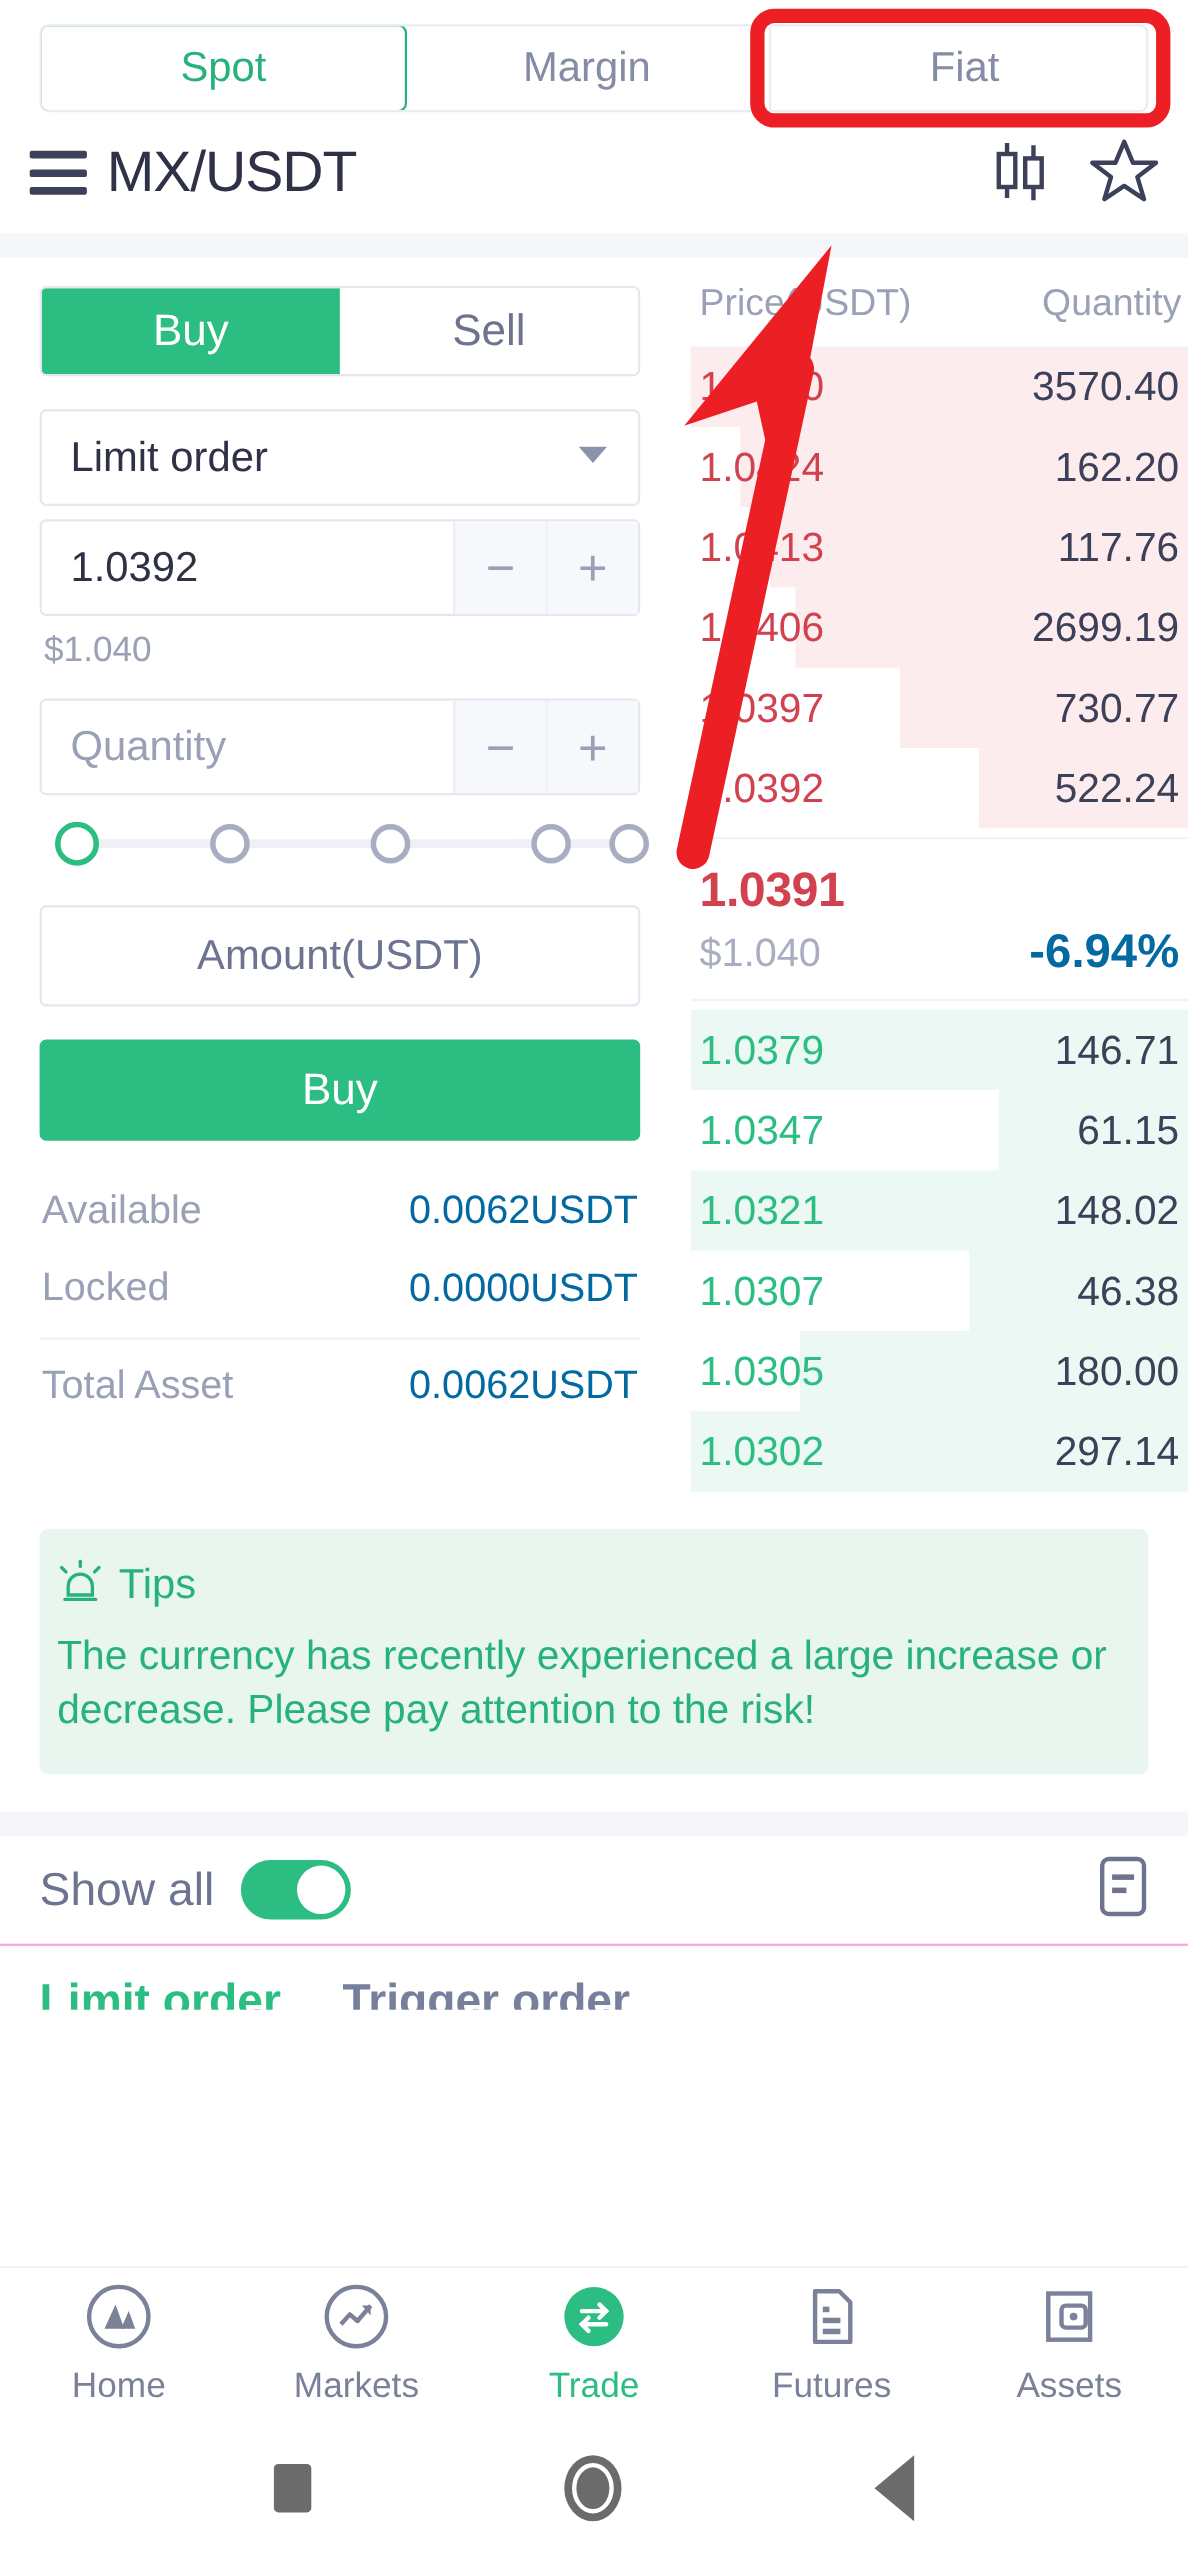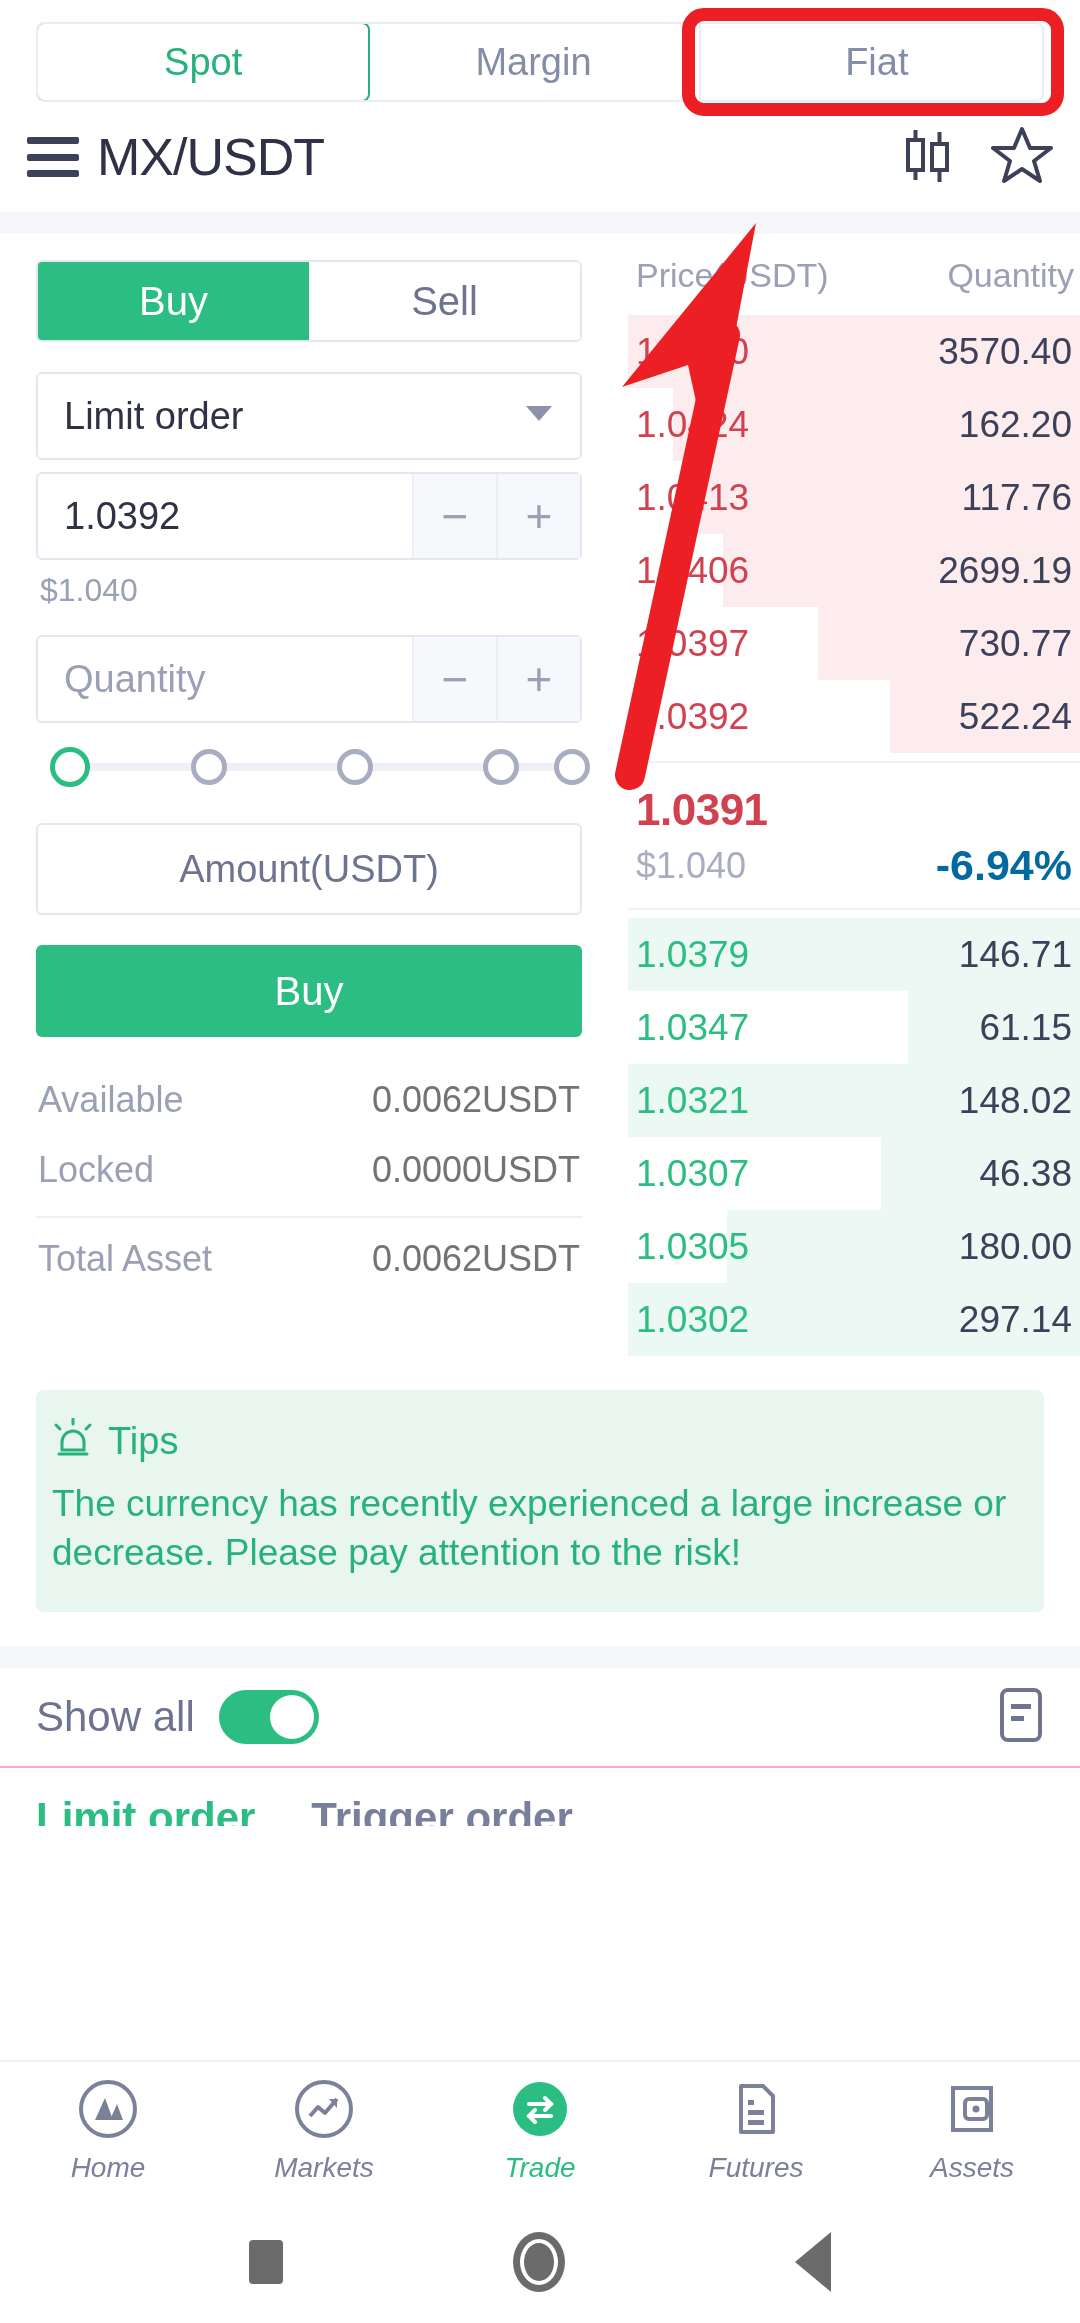--- a/index.html
+++ b/index.html
@@ -96,23 +96,23 @@
     height:92px; border:2px solid #e4e7ef; border-radius:6px;
     display:flex; align-items:center; justify-content:center;
     font-size:38px; color:#6e7490; margin-bottom:30px;
   }
   .bigbtn {
     height:92px; border-radius:6px; background:#2bbd82; color:#fff;
     display:flex; align-items:center; justify-content:center;
     font-size:40px; margin-bottom:28px;
   }
 
-  .balrow { display:flex; justify-content:space-between; align-items:flex-start; padding:14px 2px; }
+  .balrow { display:flex; justify-content:space-between; align-items:center; padding:14px 2px; }
   .balrow .k { font-size:36px; color:#9aa0b5; line-height:1.18; max-width:230px; }
-  .balrow .v { font-size:36px; color:#737373; font-weight:500; white-space:nowrap; }
+  .balrow .v { font-size:36px; color:#0369a1; font-weight:500; white-space:nowrap; }
   .hr { height:2px; background:#eef0f5; margin:10px 0 6px 0; }
 
   
   .obhead { display:flex; justify-content:space-between; padding:0 6px 0 8px; }
   .obhead .h {
     font-size:34px; color:#9aa0b5; line-height:1.15;
     max-width:210px;
   }
   .obhead .h.q { text-align:right; }
 
@@ -162,21 +162,21 @@
   .ordertabs .on  { color:#2bbd82; }
   .ordertabs .off { color:#787f9c; }
 
   
   .bottomnav {
     position:absolute; left:0; right:0; bottom:123px; height:140px;
     background:#fff; border-top:2px solid #f0f2f6;
     display:flex; align-items:center;
   }
   .nav { flex:1; display:flex; flex-direction:column; align-items:center; gap:8px; }
-  .nav .lbl { font-size:28px; color:#7b8199;font-style:italic; }
+  .nav .lbl { font-size:32px; color:#7b8199; }
   .nav.active .lbl { color:#2bbd82; }
 
   
   .sysbar {
     position:absolute; left:0; right:0; bottom:0; height:123px;
     background:#fff; display:flex; align-items:center; justify-content:center; gap:230px;
   }
   .sys-sq { width:34px; height:44px; background:#6b6b6b; border-radius:4px; }
   .sys-ci { width:52px; height:60px; border:7px solid #6b6b6b; border-radius:50%; display:flex; align-items:center; justify-content:center; }
   .sys-ci i { width:30px; height:38px; background:#6b6b6b; border-radius:50%; }

